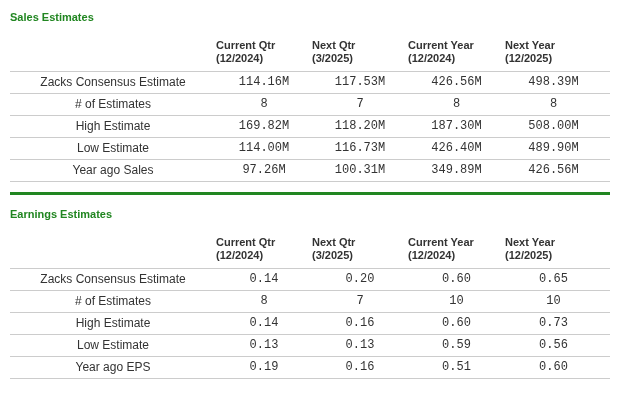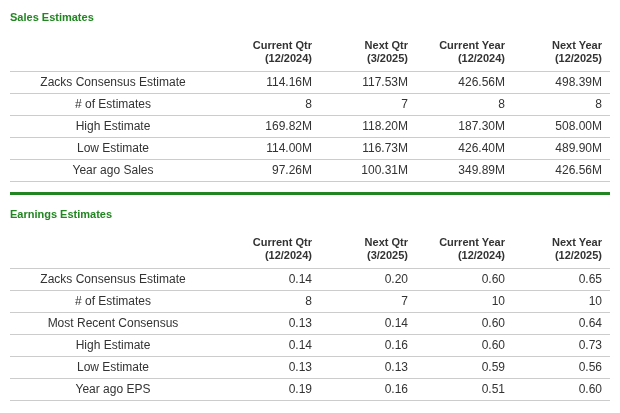--- a/index.html
+++ b/index.html
@@ -31,36 +31,36 @@
   }
   table.est col.c-label { width: 206px; }
   table.est col.c-1 { width: 96px; }
   table.est col.c-2 { width: 96px; }
   table.est col.c-3 { width: 97px; }
   table.est col.c-4 { width: 105px; }
   thead th {
     font-size: 11px;
     font-weight: bold;
     color: #333333;
-    text-align: right;
+    text-align: left;
     vertical-align: bottom;
     padding: 4px 0 6px 0;
     line-height: 13px;
   }
   thead th:last-child { padding-right: 8px; }
   tbody tr { border-top: 1px solid #cccccc; }
   tbody td {
     font-size: 12px;
     padding: 4px 0;
     line-height: 13px;
     white-space: nowrap;
     overflow: hidden;
   }
   td.lbl { text-align: center; }
-  td.val { text-align: right; }
+  td.val { text-align: center; font-family: Liberation Mono, monospace; }
   tbody td:last-child { padding-right: 8px; }
   .green-divider {
     height: 3px;
     background: #218621;
     margin: 10px 0 10px 0;
   }
 </style>
 </head>
 <body>
 
@@ -179,27 +179,20 @@
           <td class="val">0.65</td>
         </tr>
         <tr>
           <td class="lbl"># of Estimates</td>
           <td class="val">8</td>
           <td class="val">7</td>
           <td class="val">10</td>
           <td class="val">10</td>
         </tr>
         <tr>
-          <td class="lbl">Most Recent Consensus</td>
-          <td class="val">0.13</td>
-          <td class="val">0.14</td>
-          <td class="val">0.60</td>
-          <td class="val">0.64</td>
-        </tr>
-        <tr>
           <td class="lbl">High Estimate</td>
           <td class="val">0.14</td>
           <td class="val">0.16</td>
           <td class="val">0.60</td>
           <td class="val">0.73</td>
         </tr>
         <tr>
           <td class="lbl">Low Estimate</td>
           <td class="val">0.13</td>
           <td class="val">0.13</td>

